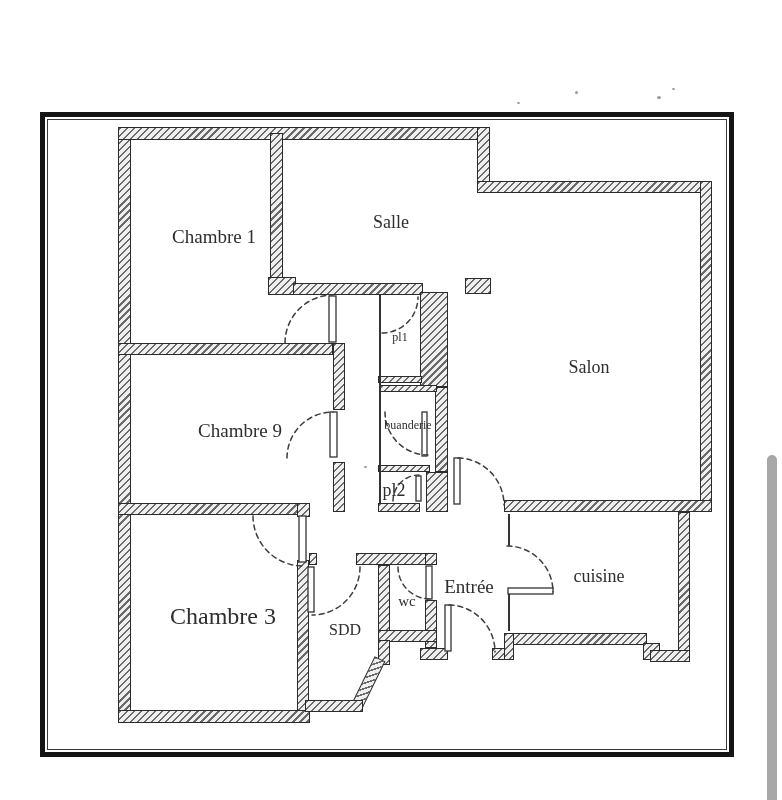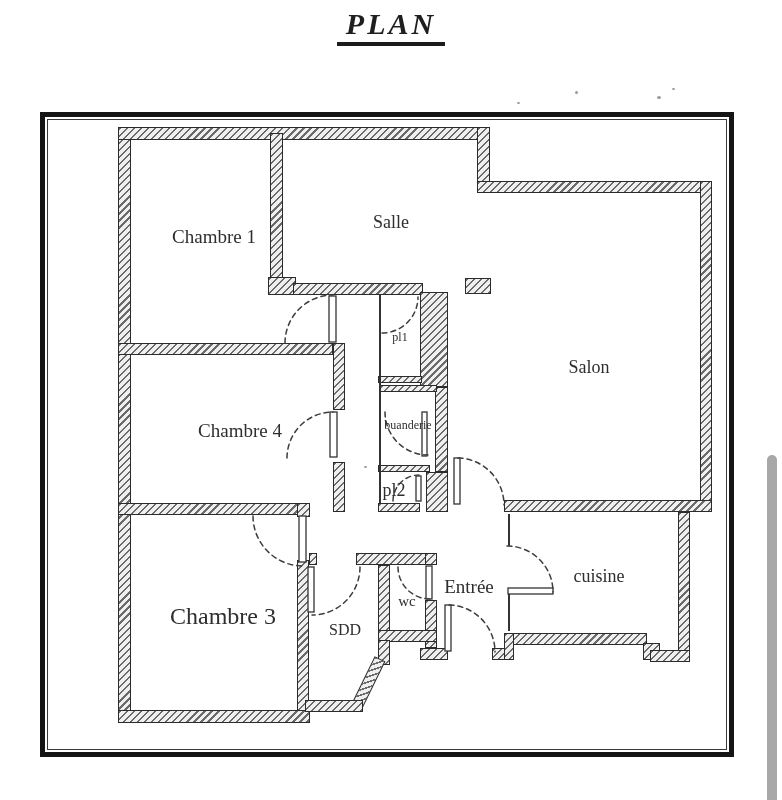--- a/index.html
+++ b/index.html
@@ -33,23 +33,20 @@
   .speck{position:absolute;background:#9a9a9a;border-radius:50%;}
   
   #scroll-thumb{position:absolute;left:767px;top:455px;width:10px;height:352px;
                 background:var(--scrollbar-thumb);border-radius:6px;}
 </style>
 </head>
 <body>
 
 <div id="stage">
 
-  <div id="title-wrap">
-    <span id="title">PLAN</span>
-  </div>
 
   <div class="outer-frame"></div>
 
   <div>
     <i class="w" style="left:118px;top:127px;width:13px;height:595px"></i>
     <i class="w" style="left:118px;top:127px;width:372px;height:13px"></i>
     <i class="w" style="left:477px;top:127px;width:13px;height:62px"></i>
     <i class="w" style="left:477px;top:181px;width:235px;height:12px"></i>
     <i class="w" style="left:700px;top:181px;width:12px;height:331px"></i>
     <i class="w" style="left:504px;top:500px;width:208px;height:12px"></i>
@@ -118,21 +115,21 @@
       <path d="M449,605 A47,47 0 0 1 495,652"></path>
       <path d="M382,333 A36,36 0 0 0 418,297"></path>
       <path d="M385,412 A43,43 0 0 0 428,455"></path>
       <path d="M393,501 A26,26 0 0 1 419,475"></path>
     </g>
   </svg>
 
   <span class="room-label" style="left:214px;top:237px;font-size:19px">Chambre 1</span>
   <span class="room-label" style="left:391px;top:222px;font-size:18px">Salle</span>
   <span class="room-label" style="left:589px;top:367px;font-size:18px">Salon</span>
-  <span class="room-label" style="left:240px;top:431px;font-size:19px">Chambre 4</span>
+  <span class="room-label" style="left:240px;top:431px;font-size:19px">Chambre 9</span>
   <span class="room-label" style="left:400px;top:337px;font-size:12px">pl1</span>
   <span class="room-label" style="left:408px;top:425px;font-size:12px">buanderie</span>
   <span class="room-label" style="left:394px;top:490px;font-size:18px">pl2</span>
   <span class="room-label" style="left:223px;top:616px;font-size:24px">Chambre 3</span>
   <span class="room-label" style="left:345px;top:630px;font-size:16px">SDD</span>
   <span class="room-label" style="left:407px;top:601px;font-size:15px">wc</span>
   <span class="room-label" style="left:469px;top:587px;font-size:19px">Entrée</span>
   <span class="room-label" style="left:599px;top:576px;font-size:18px">cuisine</span>
 
   <i class="speck" style="left:517px;top:102px;width:3px;height:2px"></i>

